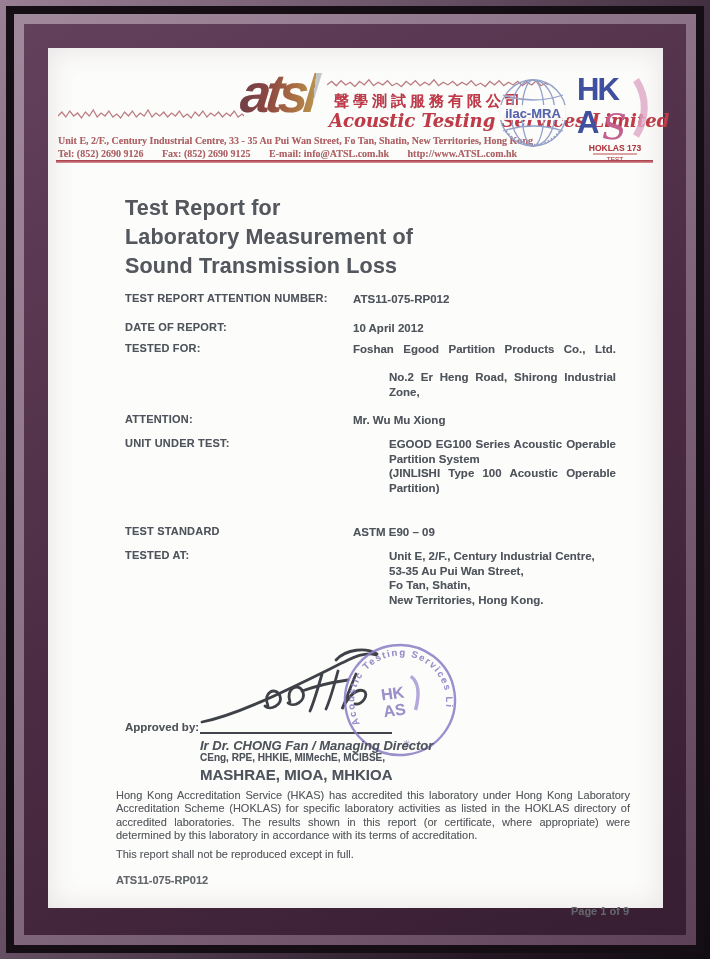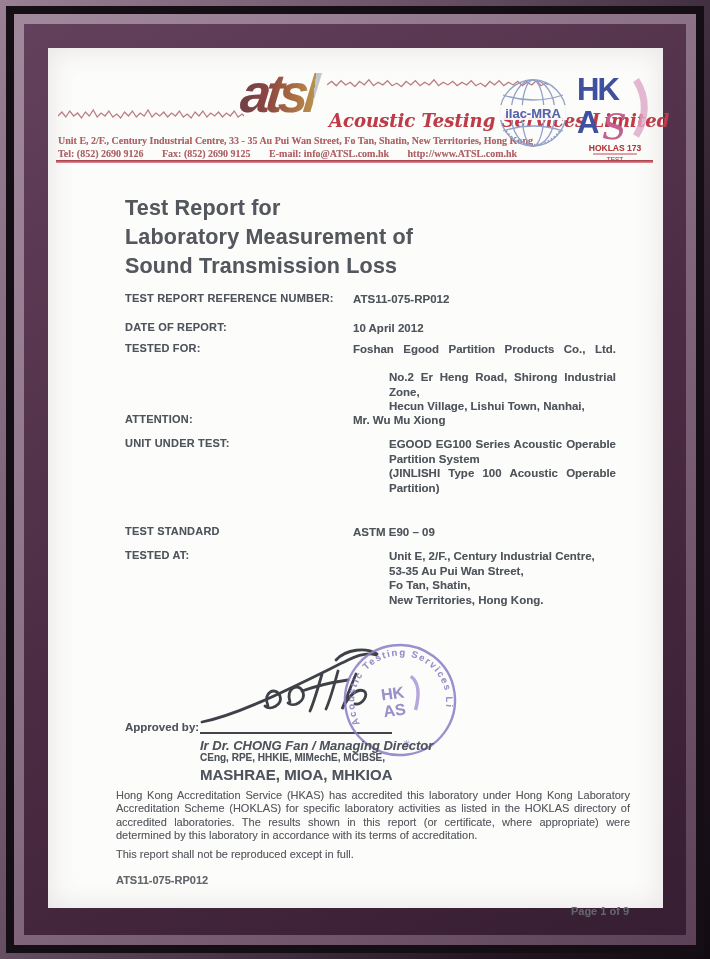--- a/index.html
+++ b/index.html
@@ -64,20 +64,21 @@
     <svg id="wave-left" viewBox="0 0 190 14" preserveAspectRatio="none">
       <path class="wave" d="M0,8 L4,4 8,9 12,3 16,8 20,5 24,10 28,4 32,8 36,2 40,9 44,5 48,8 52,3 56,9 60,6 64,10 68,4 72,8 76,3 80,9 84,5 88,8 92,2 96,9 100,5 104,8 108,4 112,9 116,5 120,8 124,3 128,9 132,6 136,10 140,4 144,8 148,3 152,9 156,5 160,8 164,4 168,9 172,5 176,8 180,3 184,9 188,6 190,8"></path>
     </svg>
 
     <div id="logo">atsl</div>
 
     <svg id="wave-top" viewBox="0 0 190 14" preserveAspectRatio="none">
       <path class="wave" d="M0,8 L4,4 8,9 12,3 16,8 20,5 24,10 28,4 32,8 36,2 40,9 44,5 48,8 52,3 56,9 60,6 64,10 68,4 72,8 76,3 80,9 84,5 88,8 92,2 96,9 100,5 104,8 108,4 112,9 116,5 120,8 124,3 128,9 132,6 136,10 140,4 144,8 148,3 152,9 156,5 160,8 164,4 168,9 172,5 176,8 180,3 184,9 188,6 190,8"></path>
     </svg>
 
+    <div id="cn-name">聲學測試服務有限公司</div>
     <div id="en-script">Acoustic Testing Services Limited</div>
     <div id="addr1">Unit E, 2/F., Century Industrial Centre, 33 - 35 Au Pui Wan Street, Fo Tan, Shatin, New Territories, Hong Kong</div>
     <div id="addr2">
       <span>Tel: (852) 2690 9126</span>
       <span>Fax: (852) 2690 9125</span>
       <span>E-mail: info@ATSL.com.hk</span>
       <span>http://www.ATSL.com.hk</span>
     </div>
 
     <svg id="ilac-logo" viewBox="0 0 70 70">
@@ -104,32 +105,31 @@
     </svg>
 
     <div id="rule"></div>
 
     <div id="title">
       <div>Test Report for</div>
       <div>Laboratory Measurement of</div>
       <div>Sound Transmission Loss</div>
     </div>
 
-    <div class="lbl" style="top:244px">TEST REPORT REFERENCE NUMBER:</div>
+    <div class="lbl" style="top:244px">TEST REPORT ATTENTION NUMBER:</div>
     <div class="val" style="top:244px">ATS11-075-RP012</div>
 
     <div class="lbl" style="top:273px">DATE OF REPORT:</div>
     <div class="val" style="top:273px">10 April 2012</div>
 
     <div class="lbl" style="top:294px">TESTED FOR:</div>
     <div class="val jl" style="top:294px">Foshan Egood Partition Products Co., Ltd.</div>
 
     <div class="val" style="top:322px">
       <div class="jl">No.2 Er Heng Road, Shirong Industrial Zone,</div>
-      <div>Hecun Village, Lishui Town, Nanhai,</div>
     </div>
 
     <div class="lbl" style="top:365px">ATTENTION:</div>
     <div class="val" style="top:365px">Mr. Wu Mu Xiong</div>
 
     <div class="lbl" style="top:389px">UNIT UNDER TEST:</div>
     <div class="val" style="top:389px">
       <div class="jl">EGOOD EG100 Series Acoustic Operable</div>
       <div>Partition System</div>
       <div class="jl">(JINLISHI Type 100 Acoustic Operable</div>

